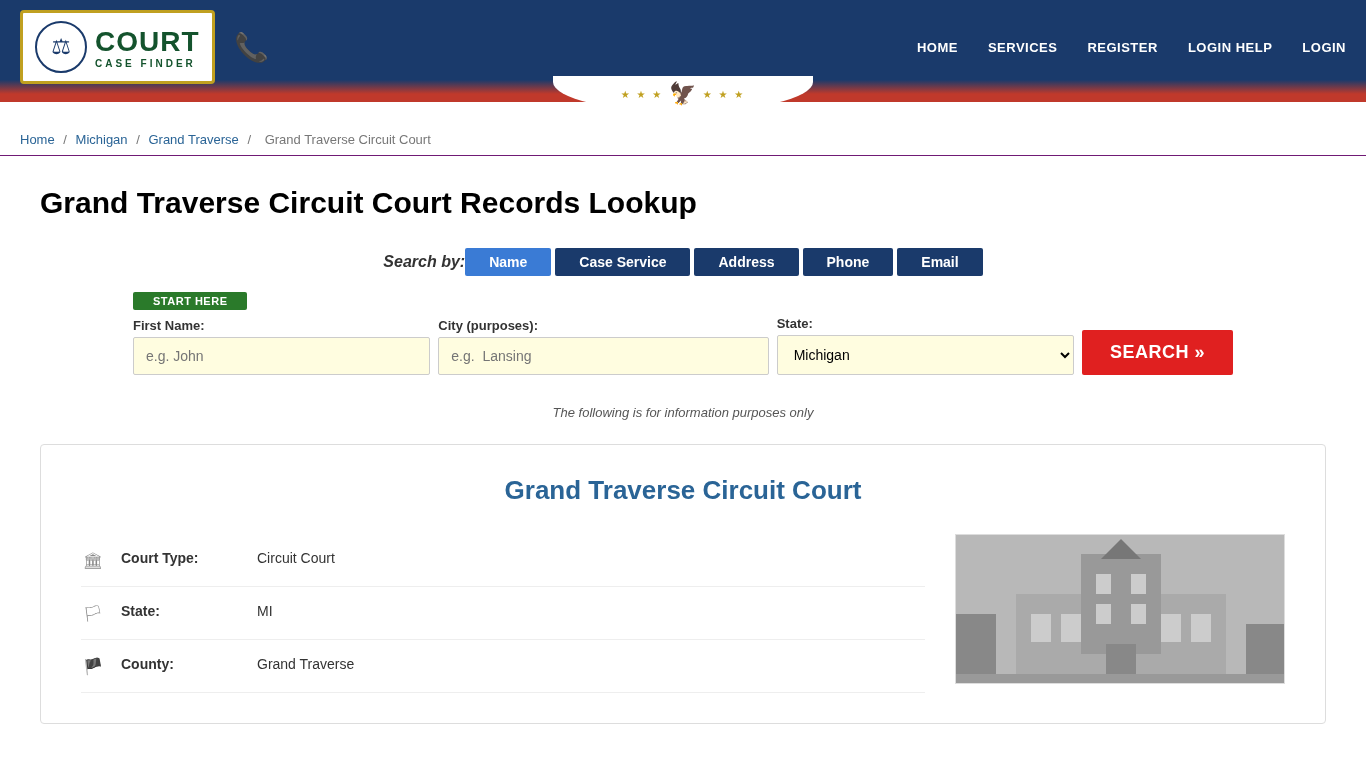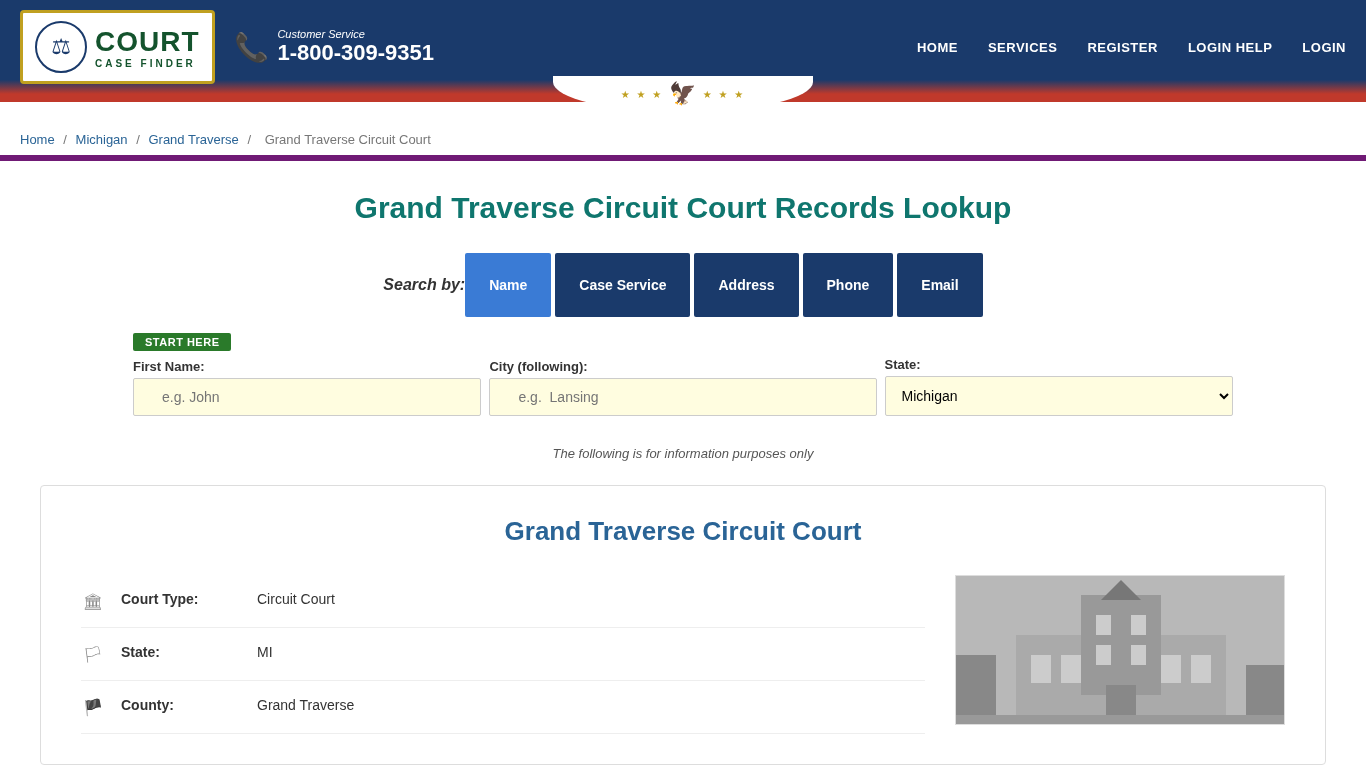--- a/index.html
+++ b/index.html
@@ -85,83 +85,83 @@
       height: 8px;
       position: relative;
       margin-top: 0;
     }
 
     
     .breadcrumb {
       padding: 12px 20px 8px 20px;
       font-size: 13px;
       color: #555;
-      border-bottom: 6px solid #701a75;
+      border-bottom: 1px solid #701a75;
       margin-top: 18px;
     }
     .breadcrumb a { color: #2a6496; text-decoration: none; }
     .breadcrumb span { margin: 0 5px; color: #777; }
 
     
     .main-content { padding: 30px 40px 20px; }
 
     .page-title {
-      text-align: center;
+      text-align: left;
       font-size: 30px;
       font-weight: bold;
-      color: #0f766e;
+      color: #000000;
       margin-bottom: 28px;
     }
 
     
     .search-section { display: flex; flex-direction: column; align-items: center; gap: 16px; }
 
     .search-by-row { display: flex; align-items: center; }
     .search-by-label { font-size: 16px; font-style: italic; font-weight: bold; color: #333; }
 
     .search-tabs { display: flex; gap: 4px; }
     .search-tab {
-      padding: 24px 24px;
+      padding: 6px 24px;
       background: #1a3a6b;
       color: white;
       border: none;
       cursor: pointer;
       font-size: 14px;
       font-weight: bold;
       border-radius: 2px;
       text-align: center;
     }
     .search-tab.active { background: #3a7bd5; }
 
     
     .search-form-container { width: 100%; max-width: 1100px; }
 
     .start-here-badge {
       background: #2a7a2a;
       color: white;
       font-size: 11px;
       font-weight: bold;
-      padding: 3px 12px;
+      padding: 3px 20px;
       border-radius: 2px;
       display: inline-block;
       margin-bottom: 6px;
       letter-spacing: 0.5px;
     }
 
     .form-row { display: flex; align-items: flex-end; gap: 8px; width: 100%; }
     .form-field { display: flex; flex-direction: column; gap: 4px; }
     .form-field.first-name { flex: 1.8; }
     .form-field.last-name { flex: 1.8; }
     .form-field.city { flex: 2; }
     .form-field.state { flex: 1.8; }
 
     .form-label { font-size: 13px; font-weight: bold; color: #333; }
 
     .form-input {
-      padding: 10px 28px;
+      padding: 10px 12px;
       border: 1px solid #ccc;
       border-radius: 2px;
       font-size: 14px;
       background: #fffde0;
       width: 100%;
     }
 
     .form-select {
       padding: 10px 12px;
       border: 1px solid #ccc;
@@ -268,24 +268,20 @@
     <div class="logo-box">
       <div class="logo-emblem">⚖</div>
       <div class="logo-text">
         <div class="court">COURT</div>
         <div class="case-finder">CASE FINDER</div>
       </div>
     </div>
 
     <div class="customer-service">
       <div class="cs-icon">📞</div>
-      <div class="cs-text">
-        <span class="cs-label">Customer Service</span>
-        <span class="cs-number">1-800-309-9351</span>
-      </div>
     </div>
   </div>
 
   <div class="eagle-banner">
     <div class="eagle-arch"></div>
     <div class="eagle-content">
       <span class="stars-left">★ ★ ★</span>
       <span class="eagle-icon">🦅</span>
       <span class="stars-right">★ ★ ★</span>
     </div>
@@ -330,40 +326,41 @@
     </div>
 
     <div class="search-form-container">
       <div class="start-here-badge">START HERE</div>
       <div class="form-row">
         <div class="form-field first-name">
           <label class="form-label">First Name:</label>
           <input class="form-input" type="text" placeholder="e.g. John" style="">
         </div>
         <div class="form-field city">
-          <label class="form-label">City (following):</label>
+          <label class="form-label">City (purposes):</label>
           <input class="form-input" type="text" placeholder="e.g.  Lansing" style="">
         </div>
         <div class="form-field state">
           <label class="form-label">State:</label>
           <select class="form-select">
             <option>Michigan</option>
             <option>Alabama</option>
             <option>Alaska</option>
             <option>Arizona</option>
             <option>California</option>
             <option>Colorado</option>
             <option>Florida</option>
             <option>Georgia</option>
             <option>Illinois</option>
             <option>New York</option>
             <option>Ohio</option>
             <option>Texas</option>
           </select>
         </div>
+        <button class="search-btn">SEARCH »</button>
       </div>
     </div>
 
     <p class="disclaimer">The following is for information purposes only</p>
   </div>
 
   <div class="court-info-box">
     <h2 class="court-info-title">Grand Traverse Circuit Court</h2>
 
     <div class="court-info-content">

